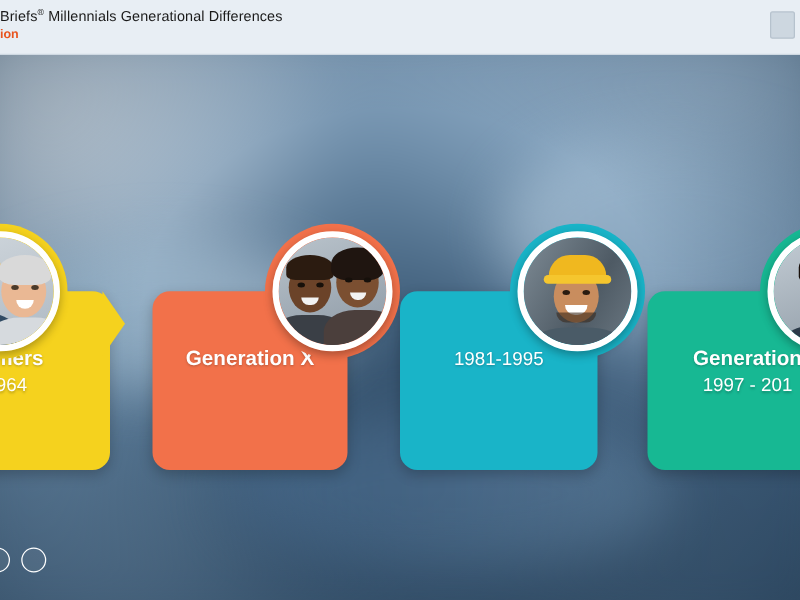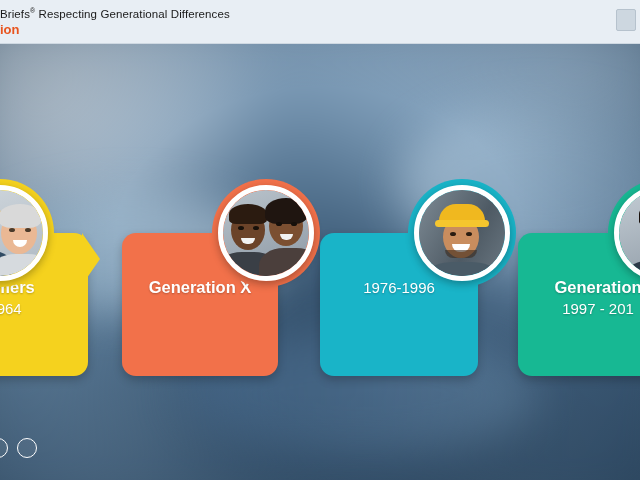--- a/index.html
+++ b/index.html
@@ -42,21 +42,21 @@
     letter-spacing: 0.1px;
   }
   .header-title sup {
     font-size: 7px;
     vertical-align: super;
   }
   .header-sub {
     position: absolute;
     left: 0px;
     top: 22px;
-    font-size: 13px;
+    font-size: 10px;
     color: #e8541e;
     white-space: nowrap;
     font-weight: bold;
   }
   .header-btn {
     position: absolute;
     right: 4px;
     top: 9px;
     width: 18px;
     height: 20px;
@@ -244,21 +244,21 @@
   .ph { position: absolute; inset: 0; }
   .face { position: absolute; border-radius: 50%; }
   .body { position: absolute; border-radius: 40% 40% 0 0; }
 </style>
 </head>
 <body>
 
 <div id="app">
 
   <div class="header">
-    <div class="header-title"><span>Briefs</span><sup>®</sup><span> Respecting Generational Differences</span></div>
+    <div class="header-title"><span>Briefs</span><sup>®</sup><span> Millennials Generational Differences</span></div>
     <div class="header-sub">ion</div>
     <div class="header-btn"></div>
   </div>
 
   <div class="stage">
     <div class="bg-blur"></div>
     <div class="bg-streak streak-1"></div>
     <div class="bg-streak streak-2"></div>
     <div class="bg-streak streak-3"></div>
     <div class="vignette"></div>
@@ -331,21 +331,21 @@
               <div style="position:absolute;left:16px;top:30px;width:54px;height:7px;border-radius:4px;background:#f5c62e;"></div>
               <div style="position:absolute;left:31px;top:42px;width:6px;height:4px;border-radius:50%;background:#2a1c11;"></div>
               <div style="position:absolute;left:47px;top:42px;width:6px;height:4px;border-radius:50%;background:#2a1c11;"></div>
               <div style="position:absolute;left:33px;top:54px;width:18px;height:8px;border-radius:0 0 10px 10px;background:#ffffff;"></div>
               <div style="position:absolute;left:26px;top:60px;width:32px;height:8px;border-radius:0 0 10px 10px;background:#3a2a1c;opacity:0.6;"></div>
               <div class="body" style="left:8px;top:72px;width:70px;height:28px;background:#4a5b67;"></div>
             </div>
           </div>
         </div>
         <div class="labels">
-          <div class="gyears">1976-1996</div>
+          <div class="gyears">1981-1995</div>
         </div>
       </div>
 
       <div class="gen" id="gen-z">
         <div class="plate"></div>
 
         <div class="ring" style="background:#17B893;"></div>
         <div class="badge">
           <div class="photo" style="background:linear-gradient(160deg,#c3ccd4 0%,#8e9aa5 100%);">
             <div class="ph">

